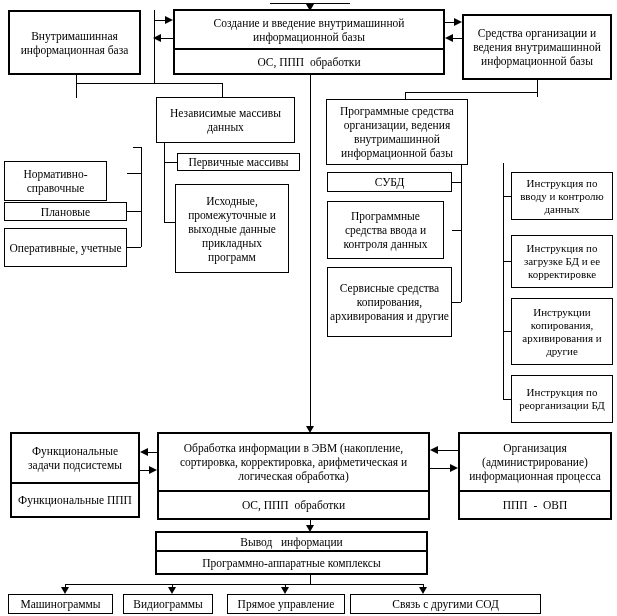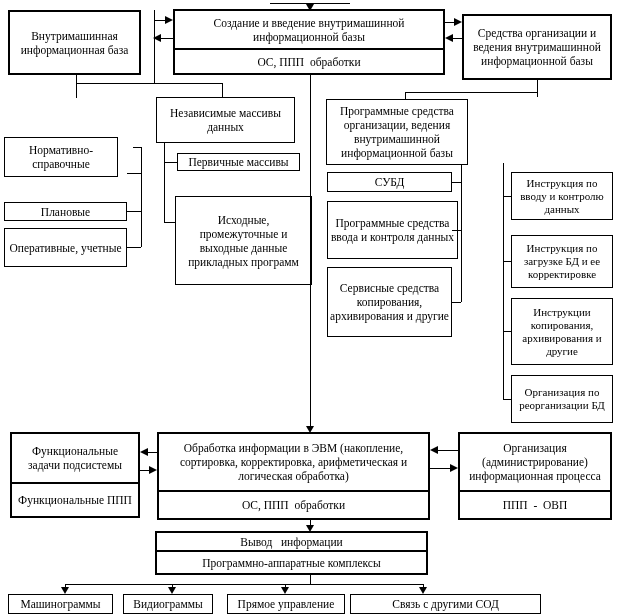--- a/index.html
+++ b/index.html
@@ -42,64 +42,64 @@
     </div>
     <div class="sec dv">
       <span>ОС, ППП&nbsp;&nbsp;обработки</span>
     </div>
   </div>
 
   <div class="box b2" style="left:462px;top:14px;width:150px;height:66px">
     <span>Средства организации и ведения внутримашинной информационной базы</span>
   </div>
 
-  <div class="box" style="left:4px;top:137px;width:114px;height:40px">
+  <div class="box" style="left:4px;top:161px;width:103px;height:40px">
     <span>Нормативно-справочные</span>
   </div>
   <div class="box" style="left:4px;top:202px;width:123px;height:19px">
     <span>Плановые</span>
   </div>
   <div class="box" style="left:4px;top:228px;width:123px;height:39px">
     <span>Оперативные, учетные</span>
   </div>
 
   <div class="box" style="left:156px;top:97px;width:139px;height:46px">
     <span>Независимые массивы данных</span>
   </div>
   <div class="box" style="left:177px;top:153px;width:123px;height:18px">
     <span>Первичные массивы</span>
   </div>
-  <div class="box" style="left:175px;top:196px;width:137px;height:89px">
+  <div class="box" style="left:175px;top:184px;width:114px;height:89px">
     <span>Исходные, промежуточные и выходные данные прикладных программ</span>
   </div>
 
   <div class="box" style="left:326px;top:99px;width:142px;height:66px">
     <span>Программные средства организации, ведения внутримашинной информационной базы</span>
   </div>
   <div class="box" style="left:327px;top:172px;width:125px;height:20px">
     <span>СУБД</span>
   </div>
-  <div class="box" style="left:327px;top:201px;width:131px;height:58px">
+  <div class="box" style="left:327px;top:201px;width:117px;height:58px">
     <span>Программные средства ввода и контроля данных</span>
   </div>
   <div class="box" style="left:327px;top:267px;width:125px;height:70px">
     <span>Сервисные средства копирования, архивирования и другие</span>
   </div>
 
   <div class="box small" style="left:511px;top:172px;width:102px;height:48px">
     <span>Инструкция по вводу и контролю данных</span>
   </div>
   <div class="box small" style="left:511px;top:235px;width:102px;height:53px">
     <span>Инструкция по загрузке БД и ее корректировке</span>
   </div>
   <div class="box small" style="left:511px;top:298px;width:102px;height:67px">
     <span>Инструкции копирования, архивирования и другие</span>
   </div>
   <div class="box small" style="left:511px;top:375px;width:102px;height:48px">
-    <span>Организация по реорганизации БД</span>
+    <span>Инструкция по реорганизации БД</span>
   </div>
 
   <div class="sbox b2" style="left:10px;top:432px;width:130px;height:86px">
     <div class="sec fx" style="height:48px">
       <span>Функциональные задачи подсистемы</span>
     </div>
     <div class="sec dv">
       <span>Функциональные ППП</span>
     </div>
   </div>

